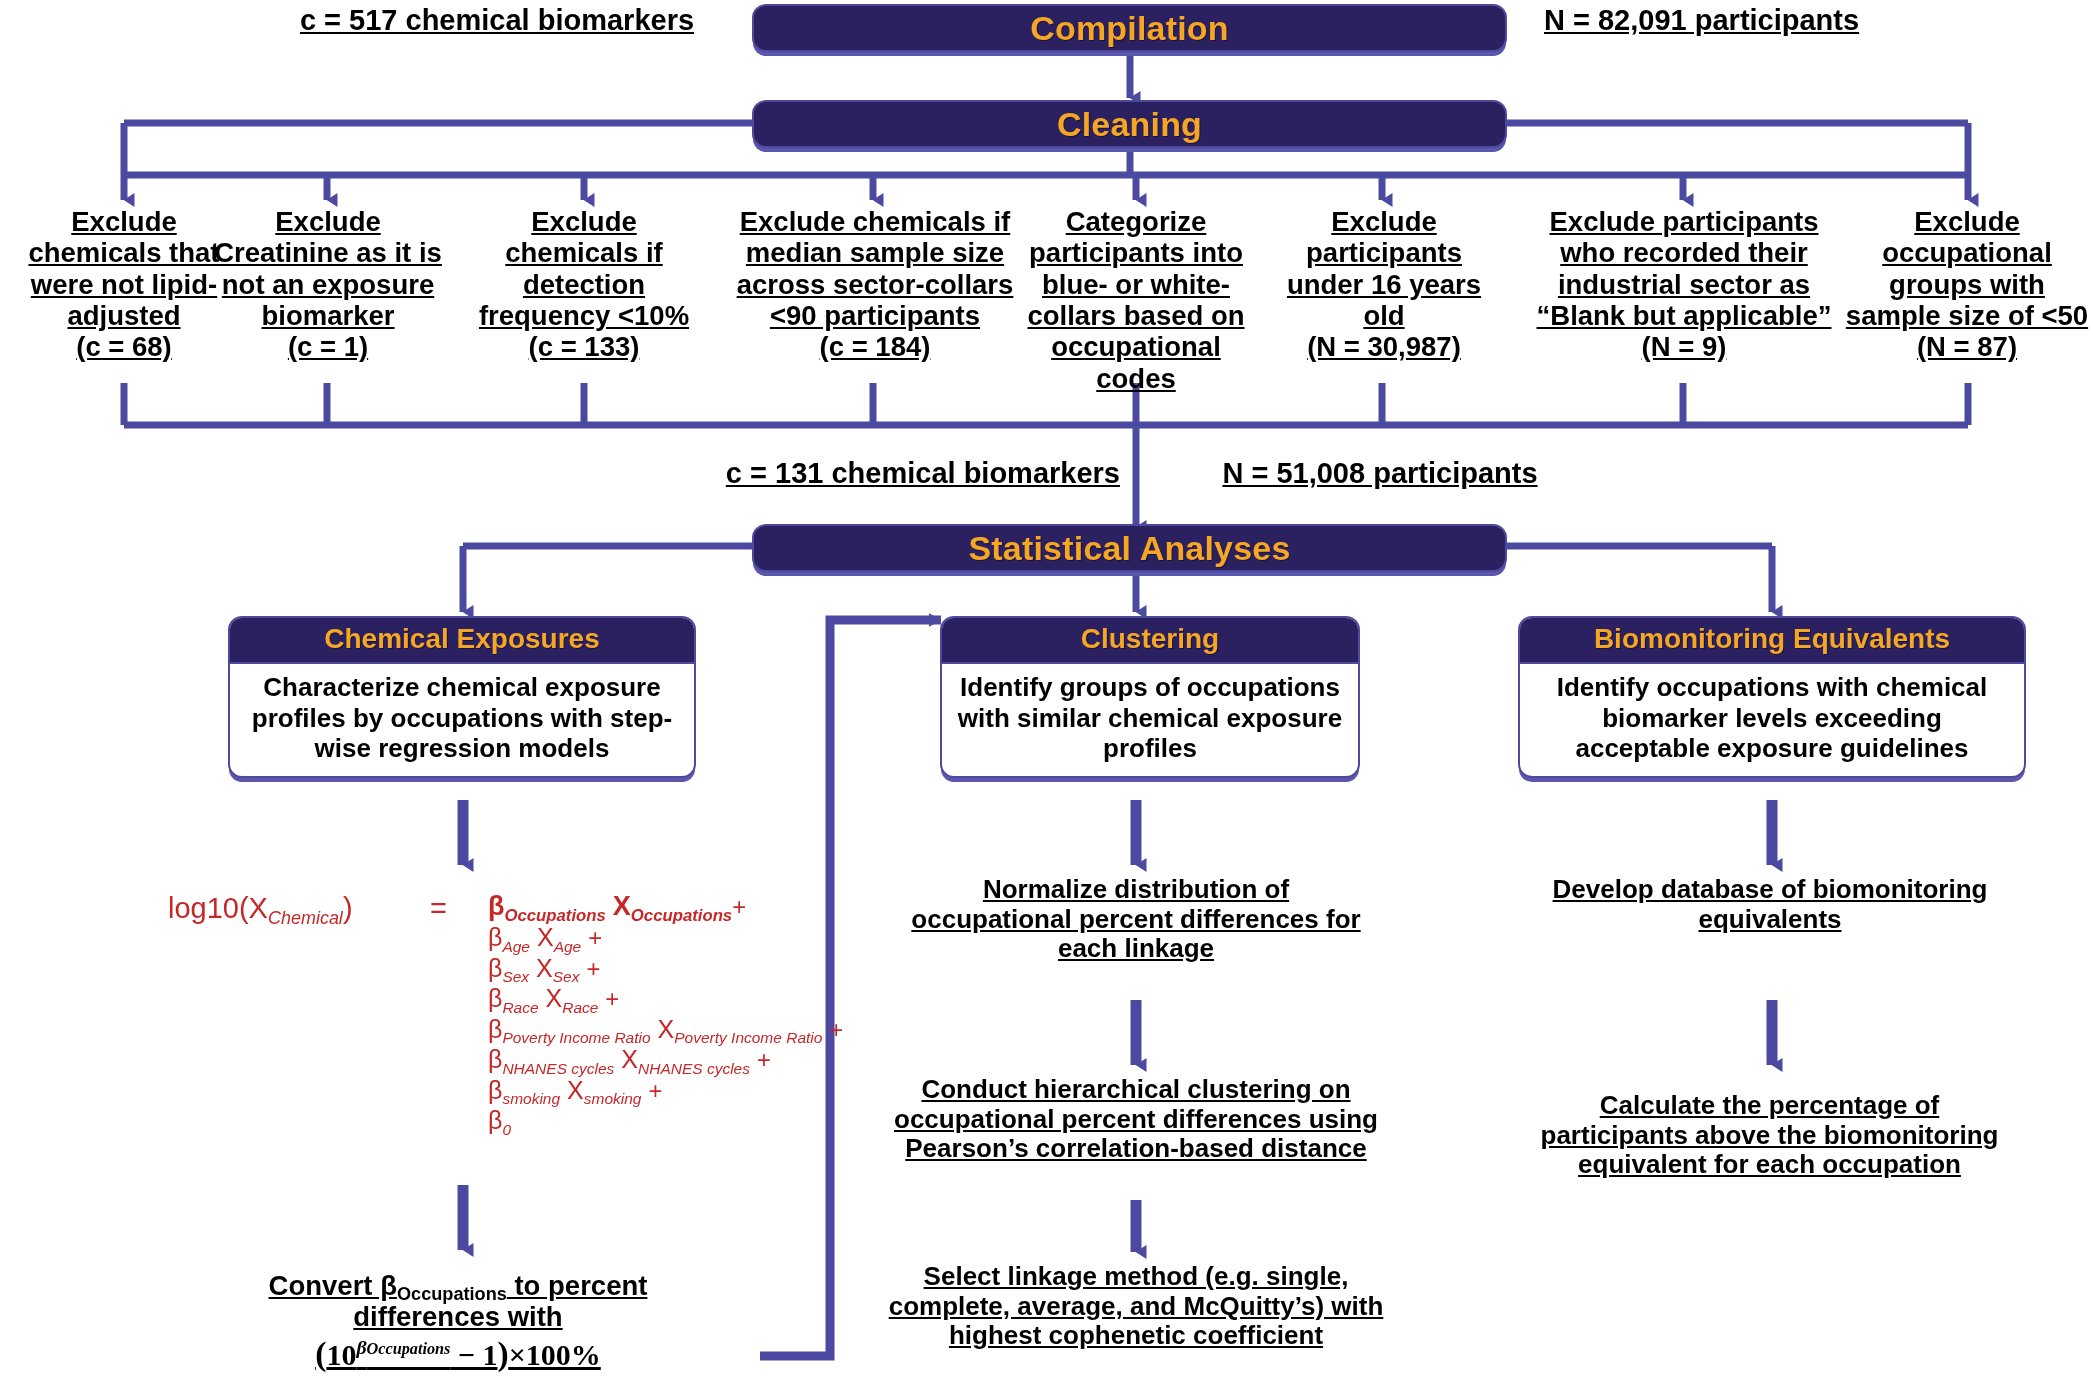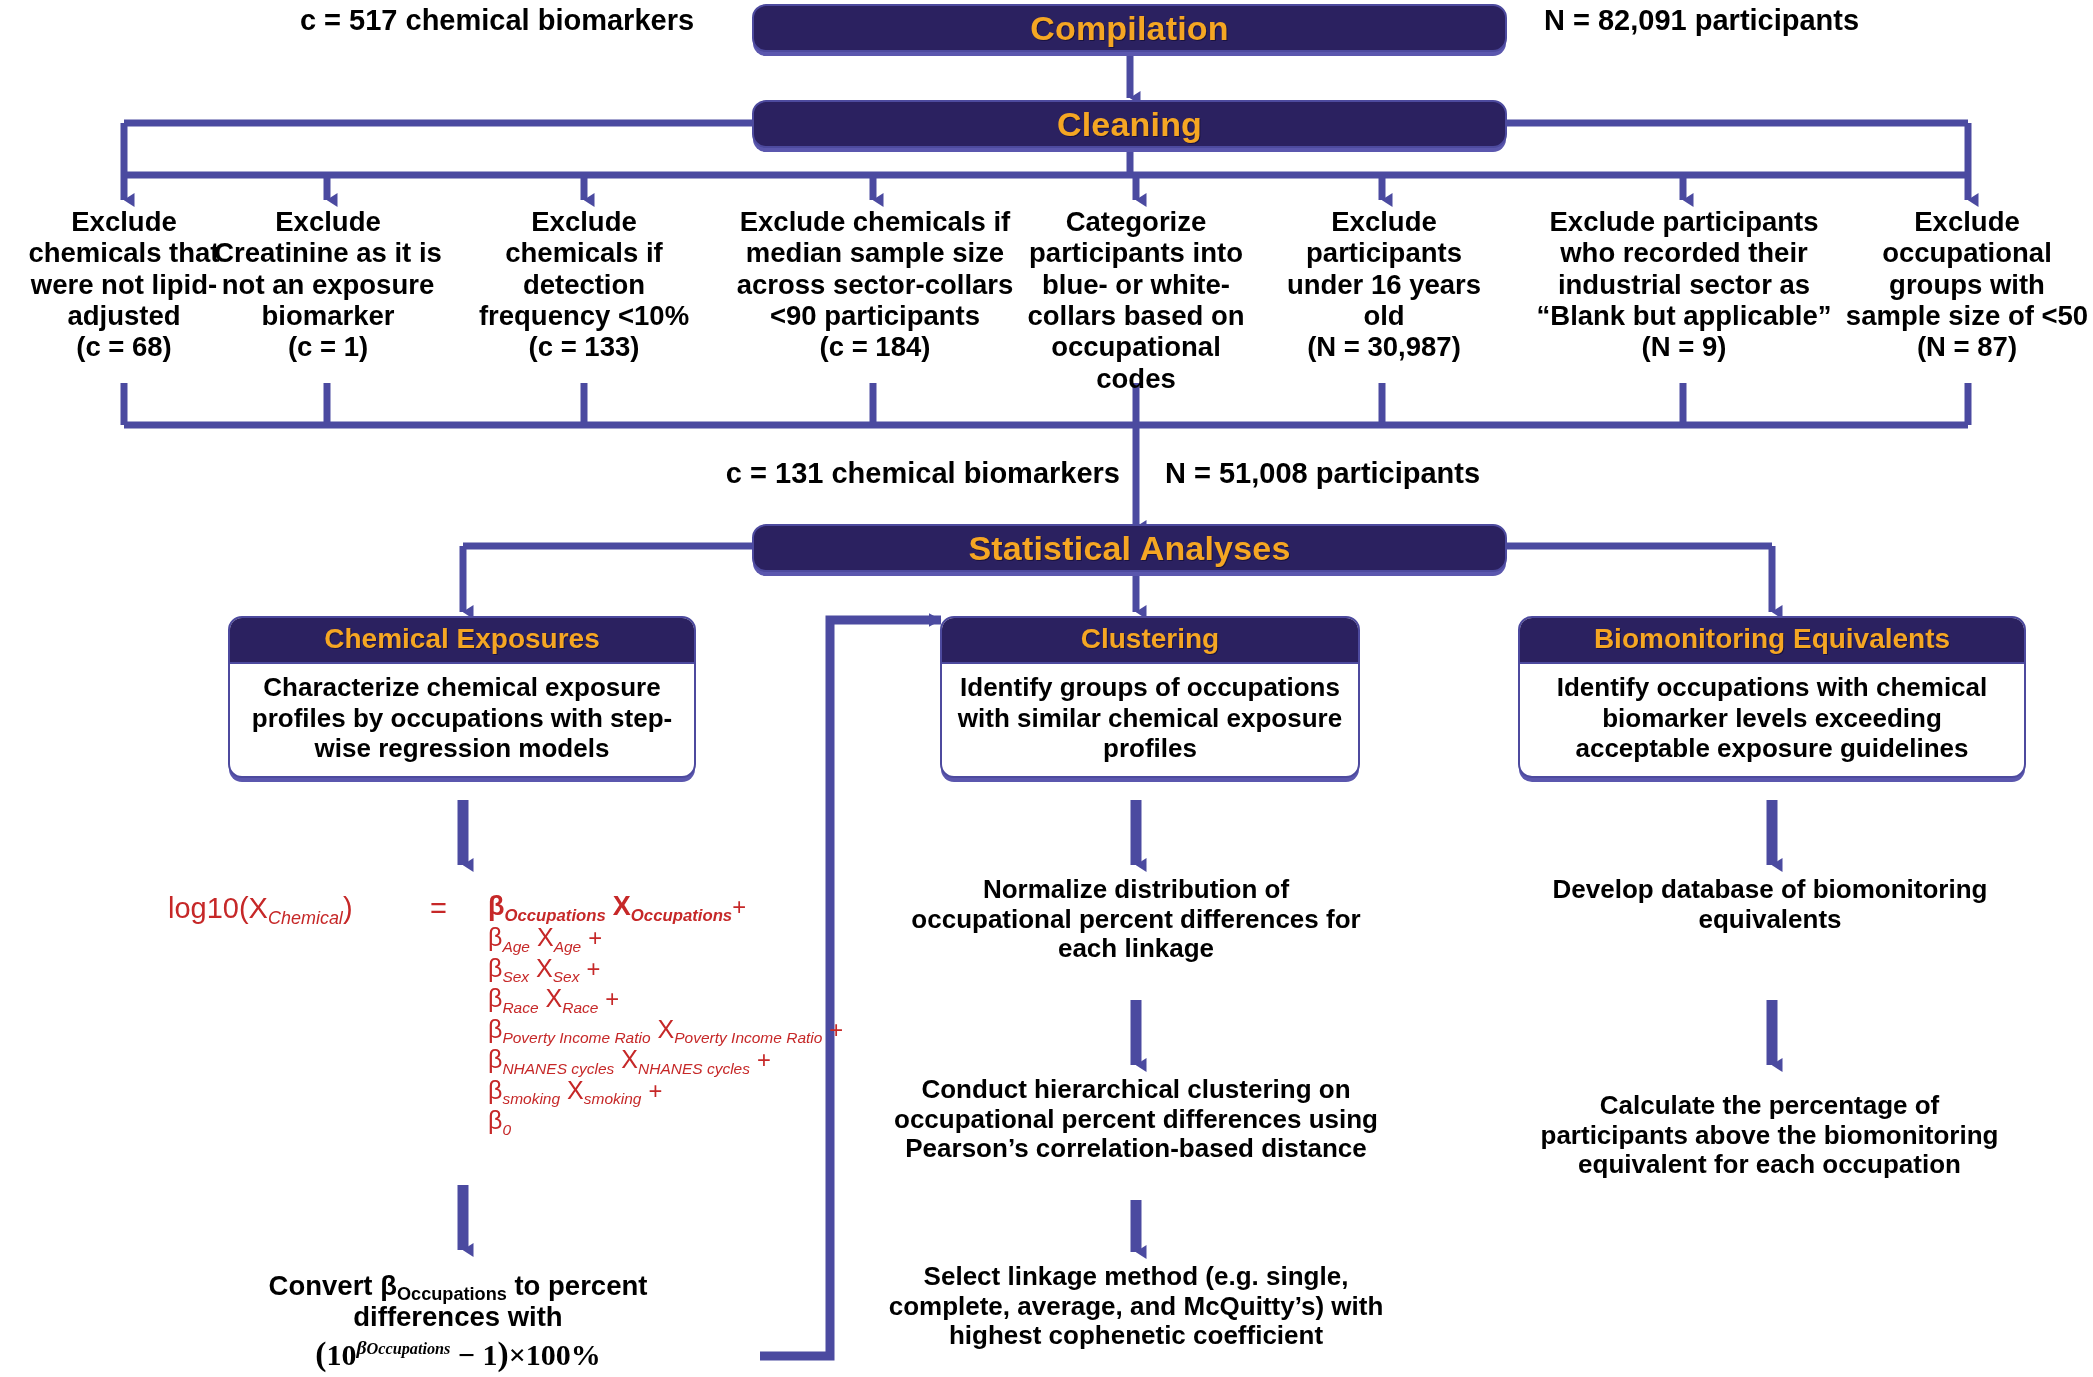--- a/index.html
+++ b/index.html
@@ -77,20 +77,21 @@
     line-height: 1.18;
   }
 
   
   .txt {
     position: absolute;
     text-align: center;
     font-weight: bold;
     color: #000000;
     line-height: 1.14;
+    text-decoration: underline;
   }
   .txt.s28 { font-size: 27.5px; }
   .txt.s26 { font-size: 26px; }
   .txt.left-label { font-size: 29px; }
 
   
   .eq {
     position: absolute;
     color: #c62828;
     font-family: "Liberation Sans", sans-serif;
@@ -277,21 +278,21 @@
     <div>Exclude</div>
     <div>occupational</div>
     <div>groups with</div>
     <div>sample size of &lt;50</div>
     <div>(N = 87)</div>
   </div>
 
   <div class="txt left-label" style="left:690px; top:457px; width:430px; text-align:right;">
     <span>c = 131 chemical biomarkers</span>
   </div>
-  <div class="txt left-label" style="left:1165px; top:457px; width:430px; text-align:left;">
+  <div class="txt left-label" style="left:1165px; top:457px; width:430px; text-align:center;">
     <span>N = 51,008 participants</span>
   </div>
 
   <div class="stage-bar" style="left:752px; top:524px; width:755px; height:48px;">
     <span class="label">Statistical Analyses</span>
   </div>
 
   <div class="branch-card" style="left:228px; top:616px; width:468px;">
     <div class="card-head">
       <span>Chemical Exposures</span>

